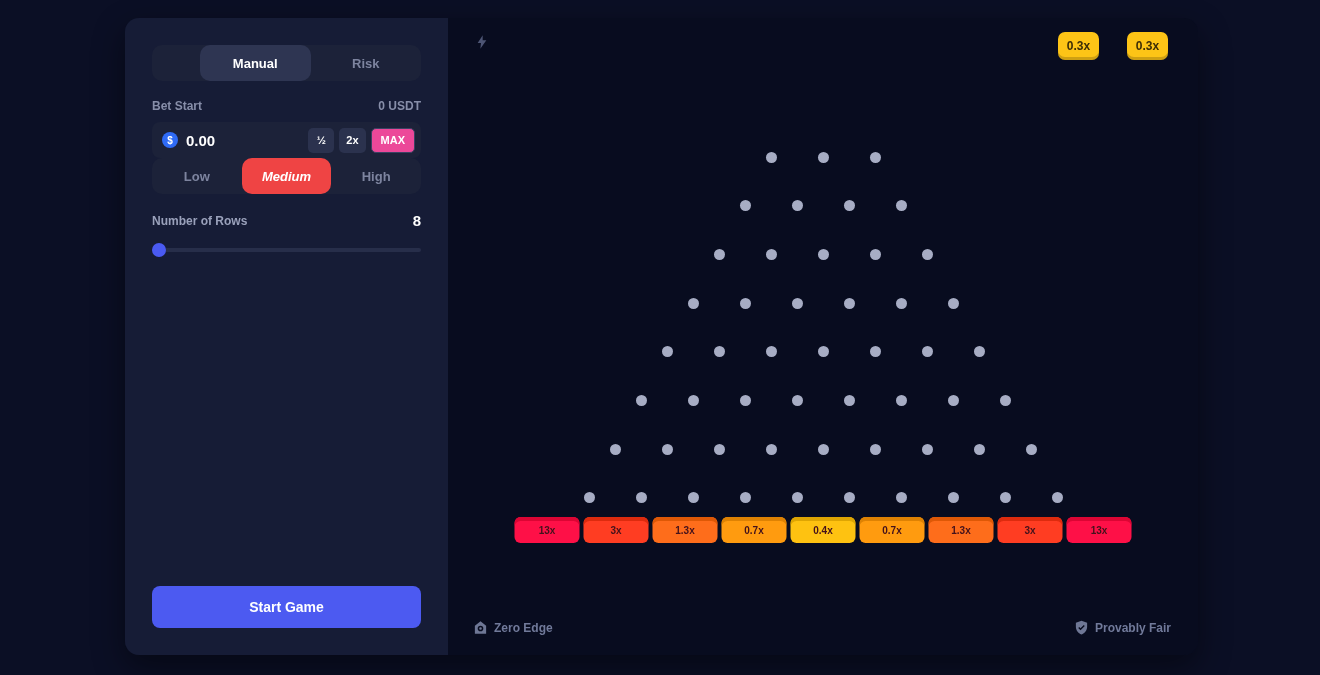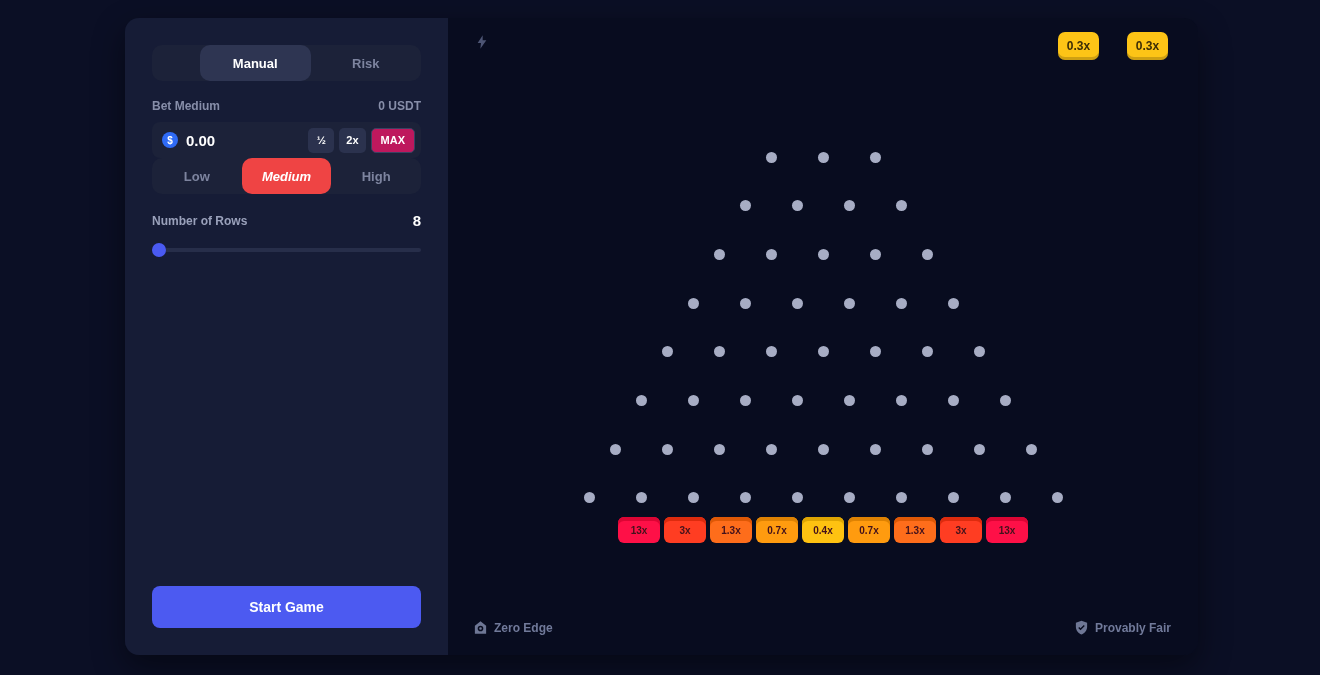--- a/index.html
+++ b/index.html
@@ -57,21 +57,21 @@
     color:#fff; font-family:inherit; font-size:15px; font-weight:700;
     padding:0 0 0 8px;
   }
   .bet-btns { display:flex; gap:5px; align-items:center; }
   .bet-btns button {
     height:25px; min-width:26px; padding:0 7px;
     background:#2b324e; border:none; border-radius:5px; cursor:pointer;
     color:#fff; font-family:inherit; font-size:11px; font-weight:700;
   }
   .bet-btns button.max {
-    background:#be185d; border:1px solid #3a4263; padding:3px 9px;
+    background:#ec4899; border:1px solid #3a4263; padding:3px 9px;
   }
   .label {
     margin-top:16px; margin-bottom:9px;
     font-size:12px; color:#878ea9; font-weight:600;
   }
   .seg {
     display:flex; background:#1c2239; border-radius:10px; height:36px;
   }
   .seg-btn {
     flex:1; border:none; background:transparent; cursor:pointer;
@@ -125,21 +125,21 @@
   }
   .board { position:absolute; inset:0; }
   .peg {
     position:absolute; width:11px; height:11px; border-radius:50%;
   }
   .buckets {
     position:absolute; top:499px; left:50%; transform:translateX(-50%);
     display:flex; gap:4px;
   }
   .bucket {
-    width:42px; height:26px; border-radius:6px;
+    width:65px; height:26px; border-radius:6px;
     display:flex; align-items:center; justify-content:center;
     font-size:10px; font-weight:700;
   }
   .footer {
     position:absolute; left:25px; right:27px; bottom:20px;
     display:flex; justify-content:space-between; align-items:center;
   }
   .foot-item {
     display:flex; align-items:center; gap:6px;
     color:#717a9a; font-size:12px; font-weight:700;
@@ -154,21 +154,21 @@
 <div class="app">
 
   <aside class="sidebar">
 
     <div class="tabs">
       <button class="tab active">Manual</button>
       <button class="tab">Risk</button>
     </div>
 
     <div class="field-head">
-      <span>Bet Medium</span>
+      <span>Bet Start</span>
       <span>0 USDT</span>
     </div>
 
     <div class="bet-input">
       <span class="coin">$</span>
       <input class="bet-value" type="text" value="0.00" style="">
       <div class="bet-btns">
         <button>½</button>
         <button>2x</button>
         <button class="max">MAX</button>

